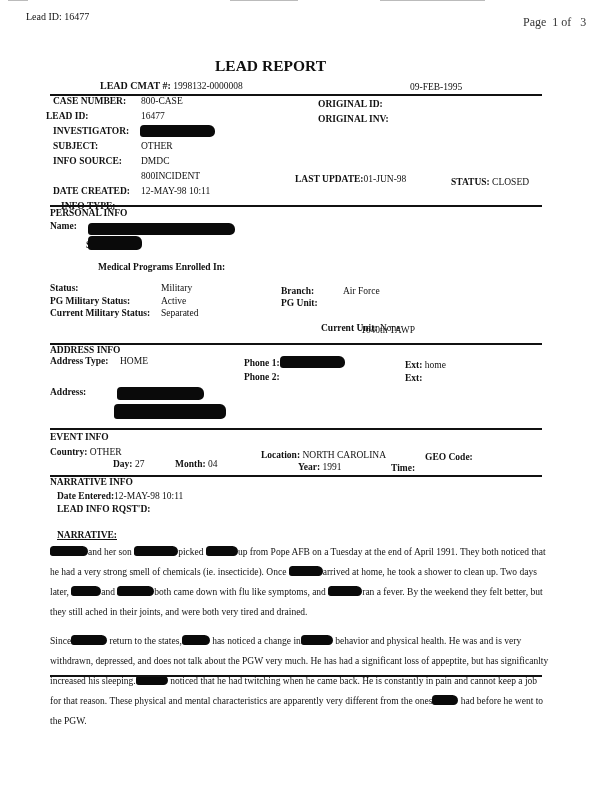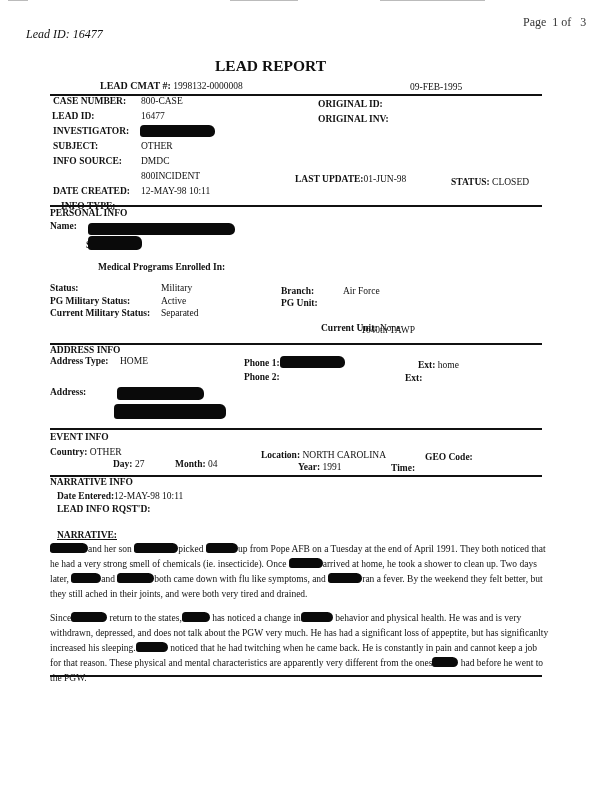--- a/index.html
+++ b/index.html
@@ -3,49 +3,49 @@
 <meta charset="utf-8">
 <style>
   html, body { margin: 0; padding: 0; background: #ffffff; }
   body { width: 612px; height: 792px; position: relative; overflow: hidden;
          font-family: "Liberation Serif", "DejaVu Serif", serif; color: #111; font-size: 9.5px; }
   .abs { position: absolute; white-space: nowrap; }
   .b { font-weight: bold; }
   .hr { position: absolute; height: 2px; background: #111; }
   .redact { position: absolute; background: #0a0a0a; border-radius: 4px 6px 5px 3px; }
   .top-faint { position: absolute; top: 0; height: 1px; background: #bbb; }
-  .narr { position: absolute; left: 50px; width: 500px; font-size: 9.5px; line-height: 15px; white-space: normal; }
+  .narr { position: absolute; left: 50px; width: 500px; font-size: 9.5px; line-height: 20px; white-space: normal; }
   .narr p { margin: 0 0 9px 0; }
   .rd { display: inline-block; background: #0a0a0a; height: 10px; border-radius: 4px 6px 5px 3px; vertical-align: -1px; }
 </style>
 </head>
 <body>
 
 <div class="top-faint" style="left:8px;width:20px;"></div>
 <div class="top-faint" style="left:230px;width:68px;"></div>
 <div class="top-faint" style="left:380px;width:105px;"></div>
 
-<div class="abs" style="left:26px;top:27px;font-size:12px;font-style:italic;">Lead ID: 16477</div>
+<div class="abs" style="left:26px;top:11px;font-size:10px;">Lead ID: 16477</div>
 <div class="abs" style="left:523px;top:15px;font-size:12px;color:#333;">
   <span>Page</span>&nbsp;&nbsp;<span>1</span>&nbsp;<span>of</span>&nbsp;&nbsp;&nbsp;<span>3</span>
 </div>
 
 <div class="abs b" style="left:215px;top:57px;font-size:15.5px;">LEAD REPORT</div>
 
 <div class="abs" style="left:100px;top:80px;font-size:9.5px;">
   <span class="b" style="font-size:10px;">LEAD CMAT #:</span> <span>1998132-0000008</span>
 </div>
 <div class="abs" style="left:410px;top:82px;font-size:9.5px;">09-FEB-1995</div>
 
 <div class="hr" style="left:50px;top:94px;width:492px;"></div>
 
 <div>
   <div class="abs b" style="left:53px;top:96px;">CASE NUMBER:</div>
   <div class="abs" style="left:141px;top:96px;">800-CASE</div>
-  <div class="abs b" style="left:52px;top:111px;text-align:right;">LEAD ID:</div>
+  <div class="abs b" style="left:46px;top:111px;text-align:right;">LEAD ID:</div>
   <div class="abs" style="left:141px;top:111px;">16477</div>
   <div class="abs b" style="left:53px;top:126px;">INVESTIGATOR:</div>
   <div class="redact" style="left:140px;top:125px;width:75px;height:12px;"></div>
   <div class="abs b" style="left:53px;top:141px;">SUBJECT:</div>
   <div class="abs" style="left:141px;top:141px;">OTHER</div>
   <div class="abs b" style="left:53px;top:156px;">INFO SOURCE:</div>
   <div class="abs" style="left:141px;top:156px;">DMDC</div>
   <div class="abs b" style="left:61px;top:171px;margin-top:30px;">INFO TYPE:</div>
   <div class="abs" style="left:141px;top:171px;">800INCIDENT</div>
   <div class="abs b" style="left:53px;top:186px;">DATE CREATED:</div>
@@ -89,21 +89,21 @@
 
 <div class="hr" style="left:50px;top:343px;width:492px;"></div>
 
 <div>
   <div class="abs b" style="left:50px;top:345px;">ADDRESS INFO</div>
   <div class="abs b" style="left:50px;top:356px;">Address Type:</div>
   <div class="abs" style="left:120px;top:356px;">HOME</div>
   <div class="abs b" style="left:244px;top:358px;">Phone 1:</div>
   <div class="redact" style="left:280px;top:356px;width:65px;height:12px;"></div>
   <div class="abs b" style="left:244px;top:372px;">Phone 2:</div>
-  <div class="abs" style="left:418px;top:360px;text-align:right;">
+  <div class="abs" style="left:405px;top:360px;text-align:right;">
     <span class="b">Ext:</span> <span>home</span>
   </div>
   <div class="abs b" style="left:405px;top:373px;">Ext:</div>
   <div class="abs b" style="left:50px;top:387px;">Address:</div>
   <div class="redact" style="left:117px;top:387px;width:87px;height:13px;"></div>
   <div class="redact" style="left:114px;top:404px;width:112px;height:15px;"></div>
 </div>
 
 <div class="hr" style="left:50px;top:428px;width:492px;"></div>
 

